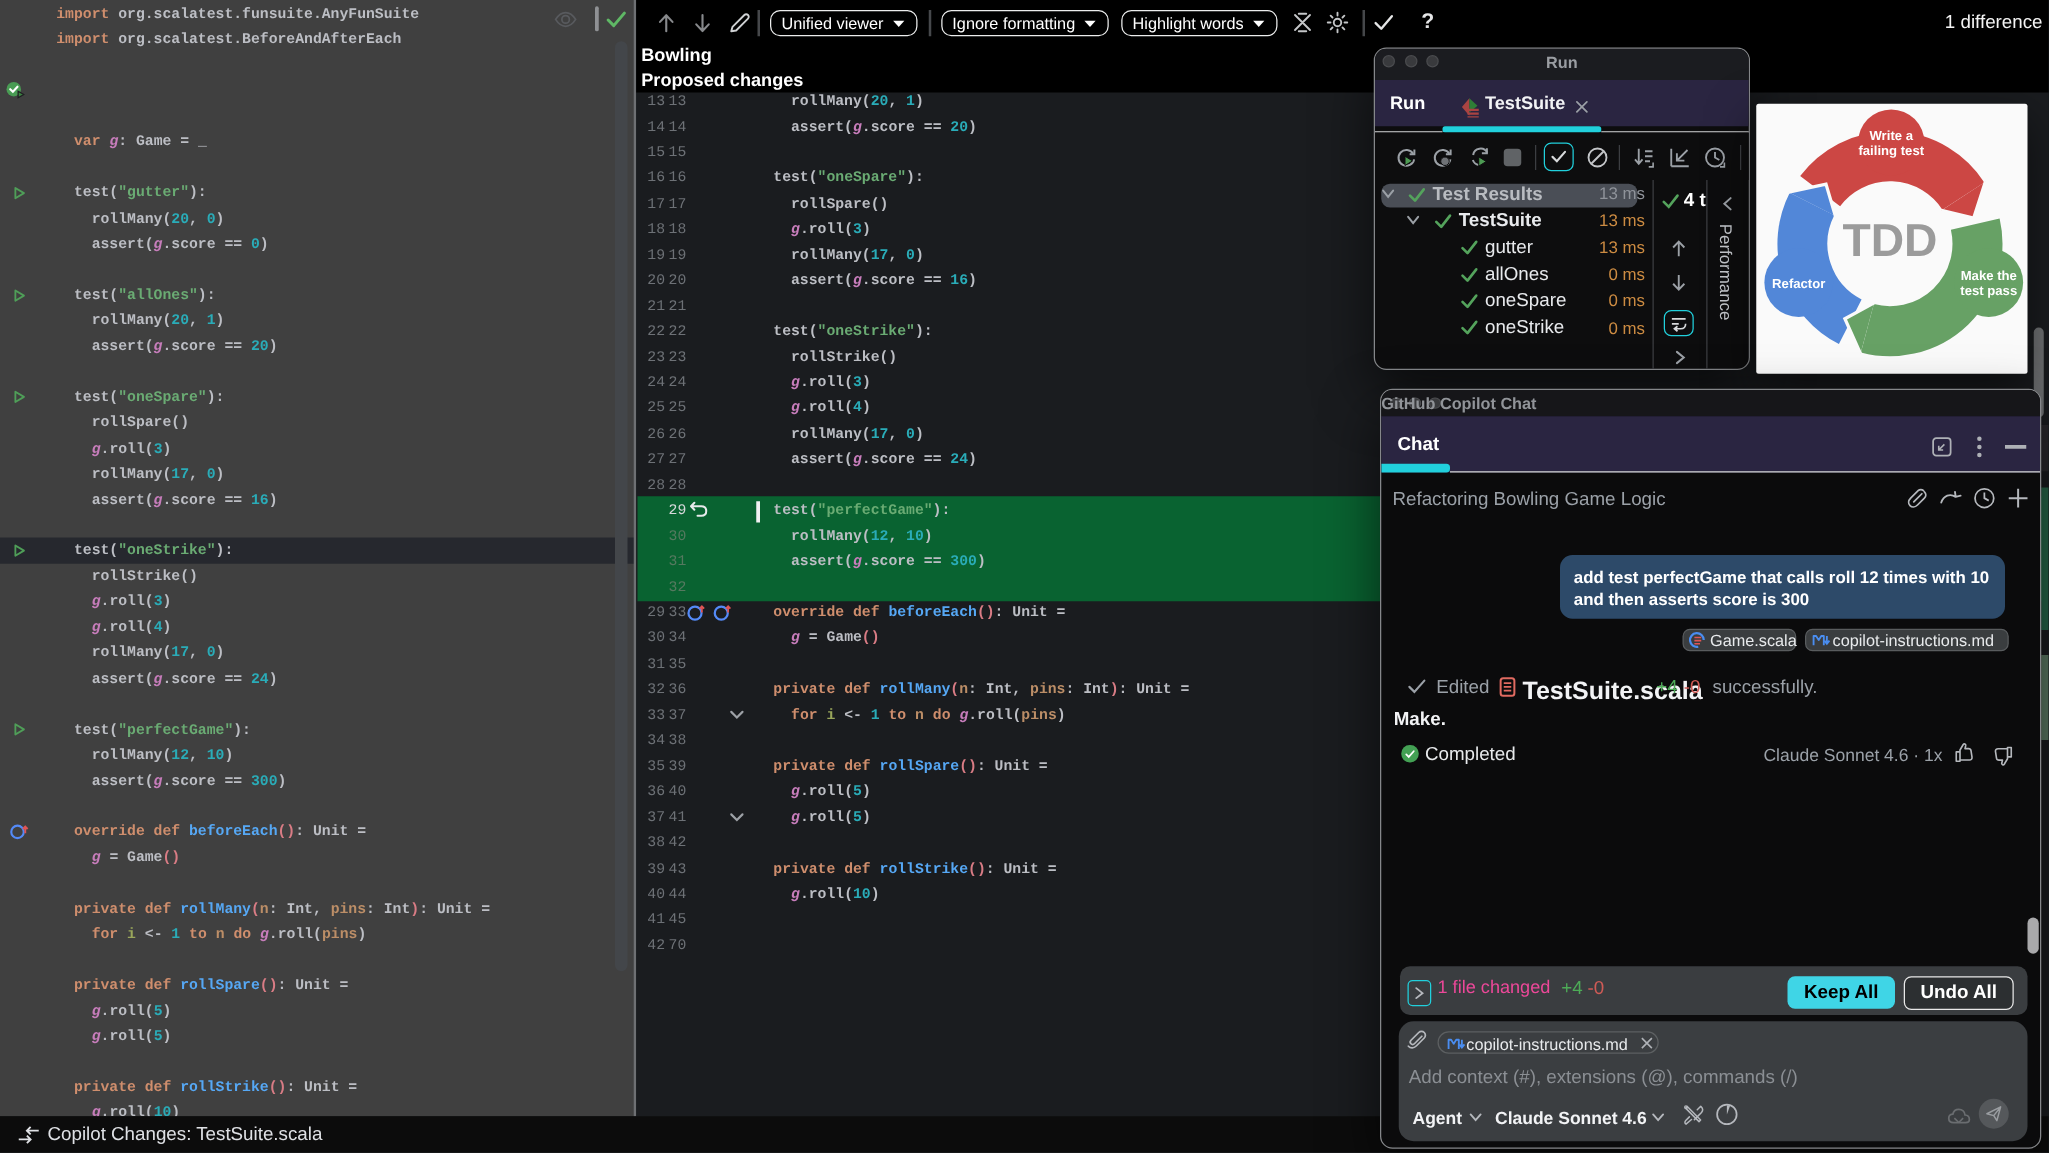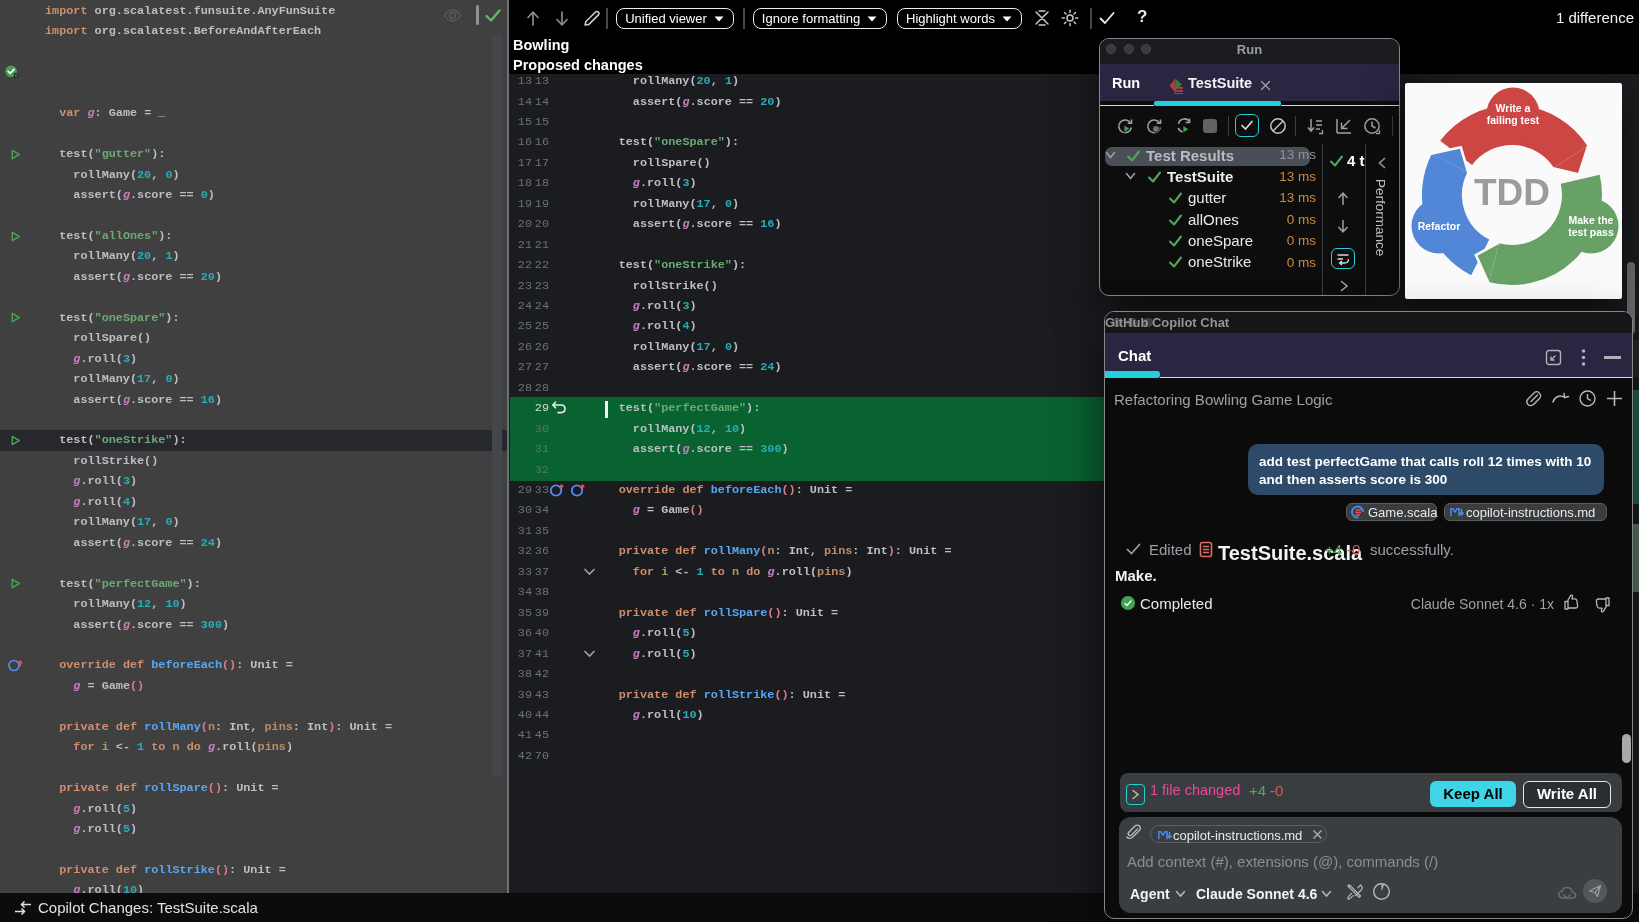--- a/index.html
+++ b/index.html
@@ -480,21 +480,21 @@
 <div class="abs" style="left:21px;top:472px;width:19px;height:21px;border:1.5px solid #21d0dc;border-radius:4px"></div>
 <svg class="abs" style="left:26px;top:477px" width="9" height="11" viewBox="0 0 9 11">
       <path d="M2 1.5 L7 5.5 L2 9.5" stroke="#b5b8bd" stroke-width="1.5" fill="none" stroke-linecap="round"></path>
     </svg>
 <div class="abs" style="left:45px;top:470px;color:#ec4899;font-size:14.5px">1 file changed</div>
 <div class="abs" style="left:144px;top:470px;color:#4dab57;font-size:15px">+4</div>
 <div class="abs" style="left:165px;top:470px;color:#cf5b56;font-size:15px">-0</div>
 <div class="abs" style="left:325px;top:469px;width:86px;height:26px;background:#3fd5e6;border-radius:6px"></div>
 <div class="abs" style="left:325px;top:473px;width:86px;text-align:center;color:#000;font-size:15px;font-weight:700">Keep All</div>
 <div class="abs" style="left:418px;top:469px;width:88px;height:27px;background:#2c2f31;border:1.5px solid #e8e8e8;border-radius:6px"></div>
-<div class="abs" style="left:418px;top:473px;width:88px;text-align:center;color:#fff;font-size:15px;font-weight:700">Write All</div>
+<div class="abs" style="left:418px;top:473px;width:88px;text-align:center;color:#fff;font-size:15px;font-weight:700">Undo All</div>
 <div class="abs" style="left:14px;top:505px;width:503px;height:96px;background:#3b3e41;border-radius:12px"></div>
 <svg class="abs" style="left:20px;top:512px" width="17" height="18" viewBox="0 0 17 18">
       <path d="M12.5 5 L6.5 11 C5.7 11.8 4.5 11.8 3.8 11 C3 10.2 3 9 3.8 8.2 L10 2 C11.2 0.8 13.2 0.8 14.4 2 C15.6 3.2 15.6 5.2 14.4 6.4 L8 12.8 C6 14.8 3.4 14.8 1.7 13" stroke="#b5b8bd" stroke-width="1.4" fill="none" stroke-linecap="round"></path>
     </svg>
 <div class="abs" style="left:45px;top:513px;width:177px;height:18px;border:1px solid #5c5f61;border-radius:9px"></div>
 <svg class="abs" style="left:53px;top:519px" width="14" height="9" viewBox="0 0 17 11">
       <path d="M1 10 V1 H3.5 L6 5 L8.5 1 H11 V10" stroke="#4a8df0" stroke-width="1.8" fill="none" stroke-linejoin="round"></path>
       <path d="M14 1 V8 M11.5 5.5 L14 8.5 L16.5 5.5" stroke="#4a8df0" stroke-width="1.8" fill="none"></path>
     </svg>
 <div class="abs" style="left:68px;top:515.5px;color:#e8eaec;font-size:13px">copilot-instructions.md</div>

